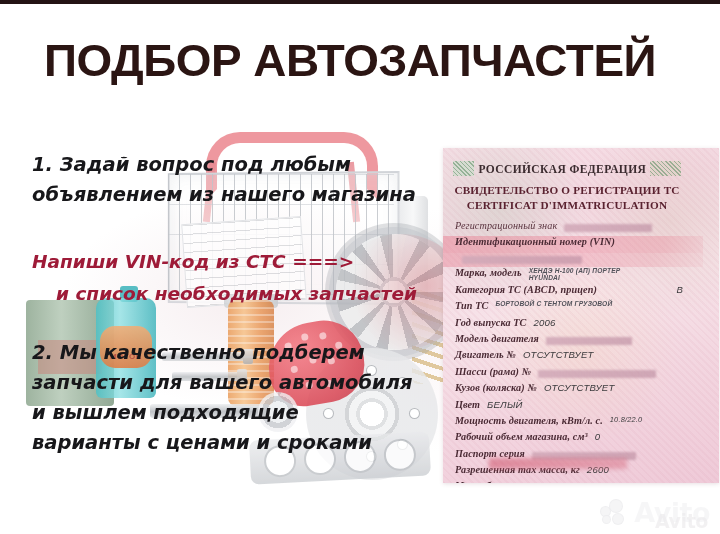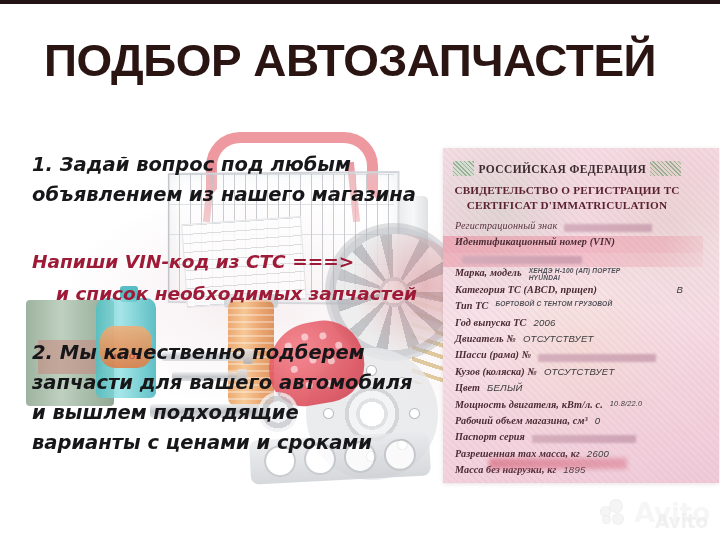--- a/index.html
+++ b/index.html
@@ -609,20 +609,24 @@
         </div>
         <div class="doc-row">
           <span class="lbl">Тип ТС</span>
           <span class="val small">БОРТОВОЙ С ТЕНТОМ ГРУЗОВОЙ</span>
         </div>
         <div class="doc-row">
           <span class="lbl">Год выпуска ТС</span>
           <span class="val">2006</span>
         </div>
         <div class="doc-row">
+          <span class="lbl">Модель двигателя</span>
+          <span class="redact" style="width: 86px;"></span>
+        </div>
+        <div class="doc-row">
           <span class="lbl">Двигатель №</span>
           <span class="val">ОТСУТСТВУЕТ</span>
         </div>
         <div class="doc-row">
           <span class="lbl">Шасси (рама) №</span>
           <span class="redact" style="width: 118px;"></span>
         </div>
         <div class="doc-row">
           <span class="lbl">Кузов (коляска) №</span>
           <span class="val">ОТСУТСТВУЕТ</span>

